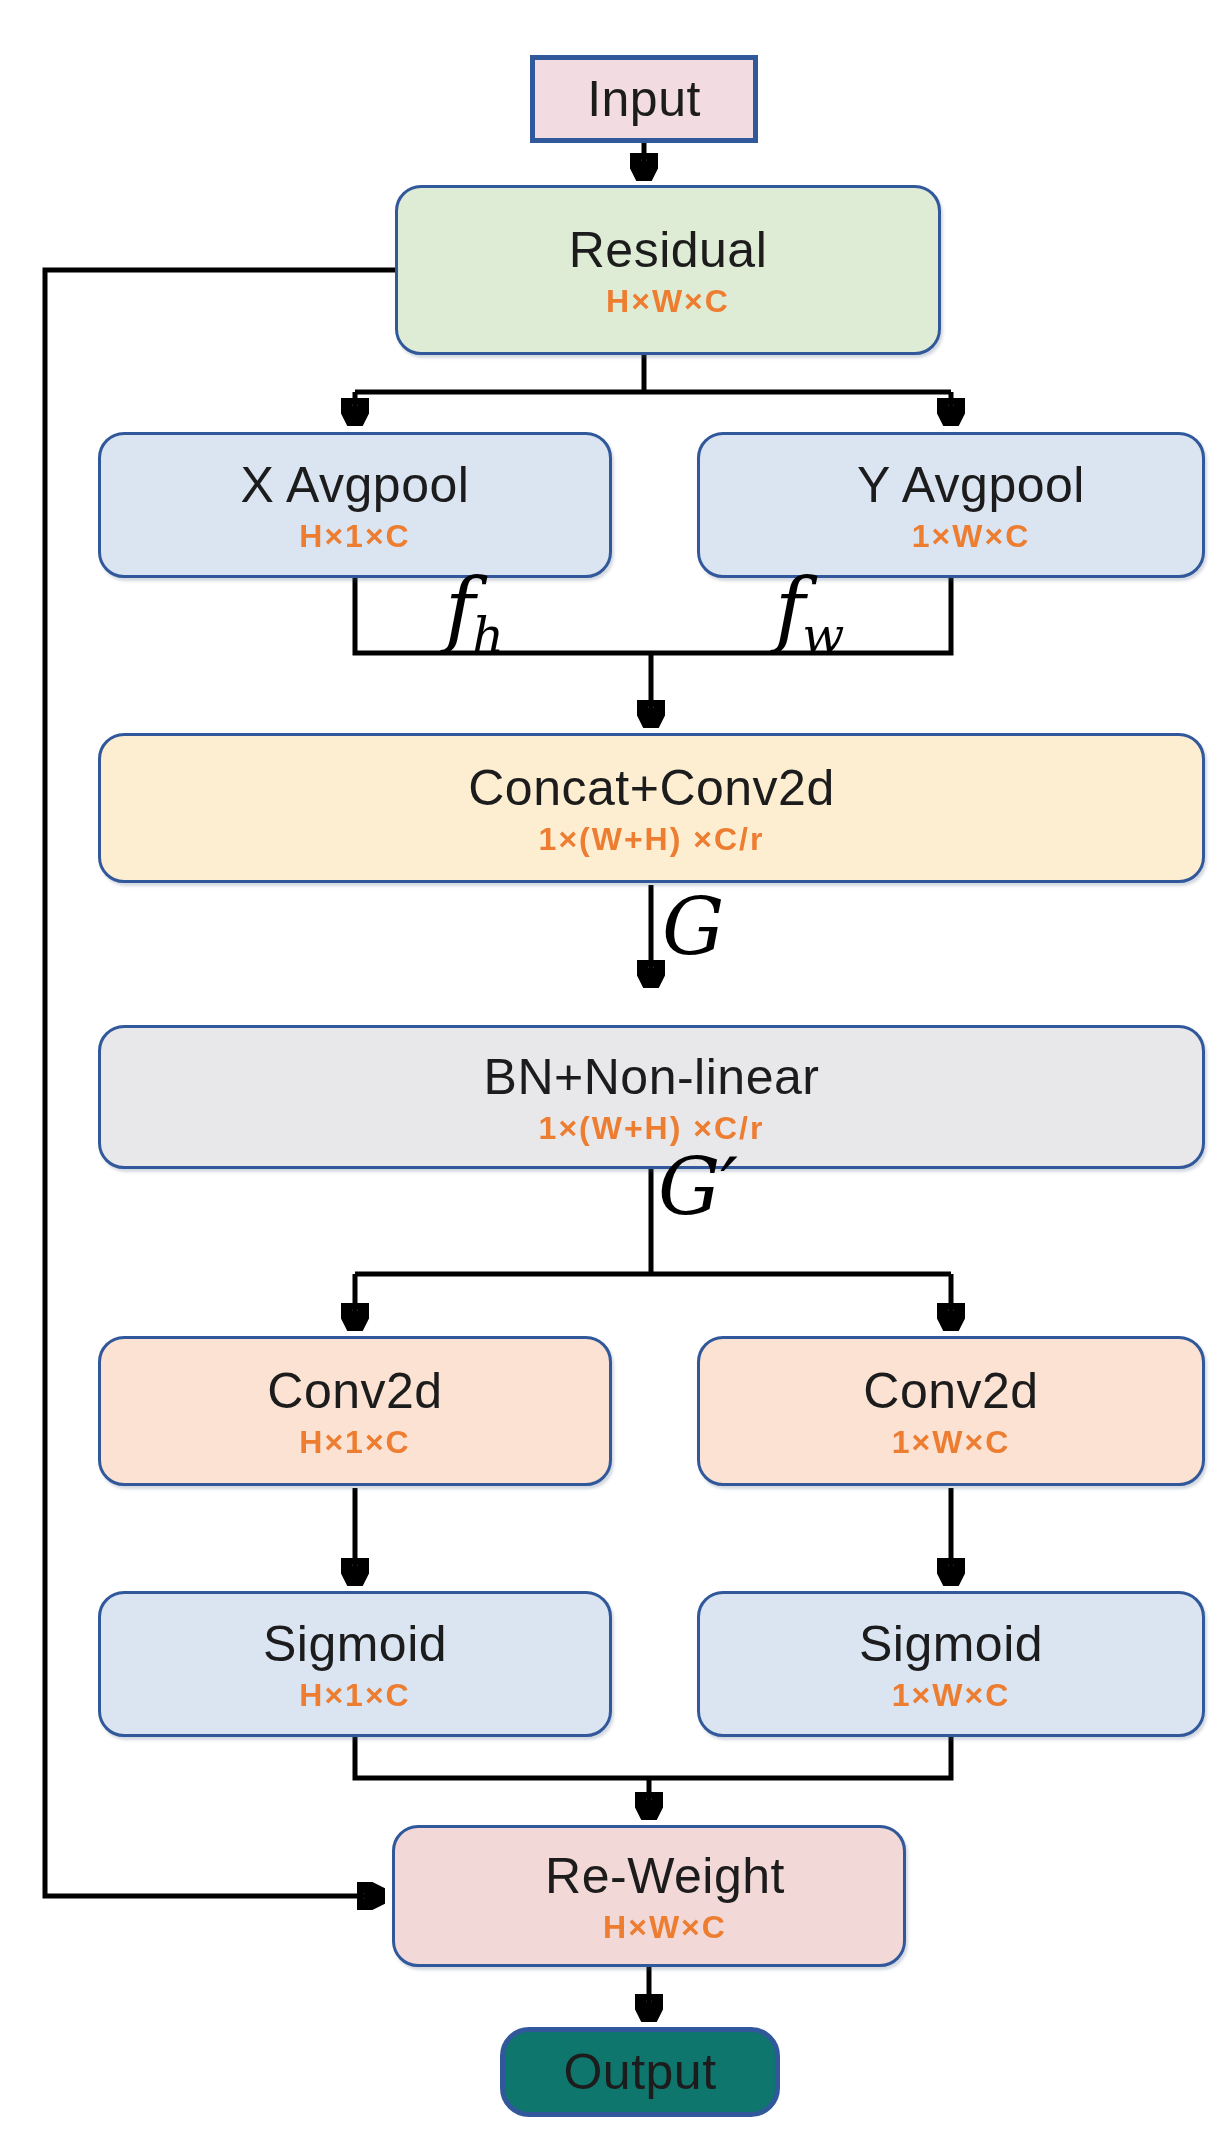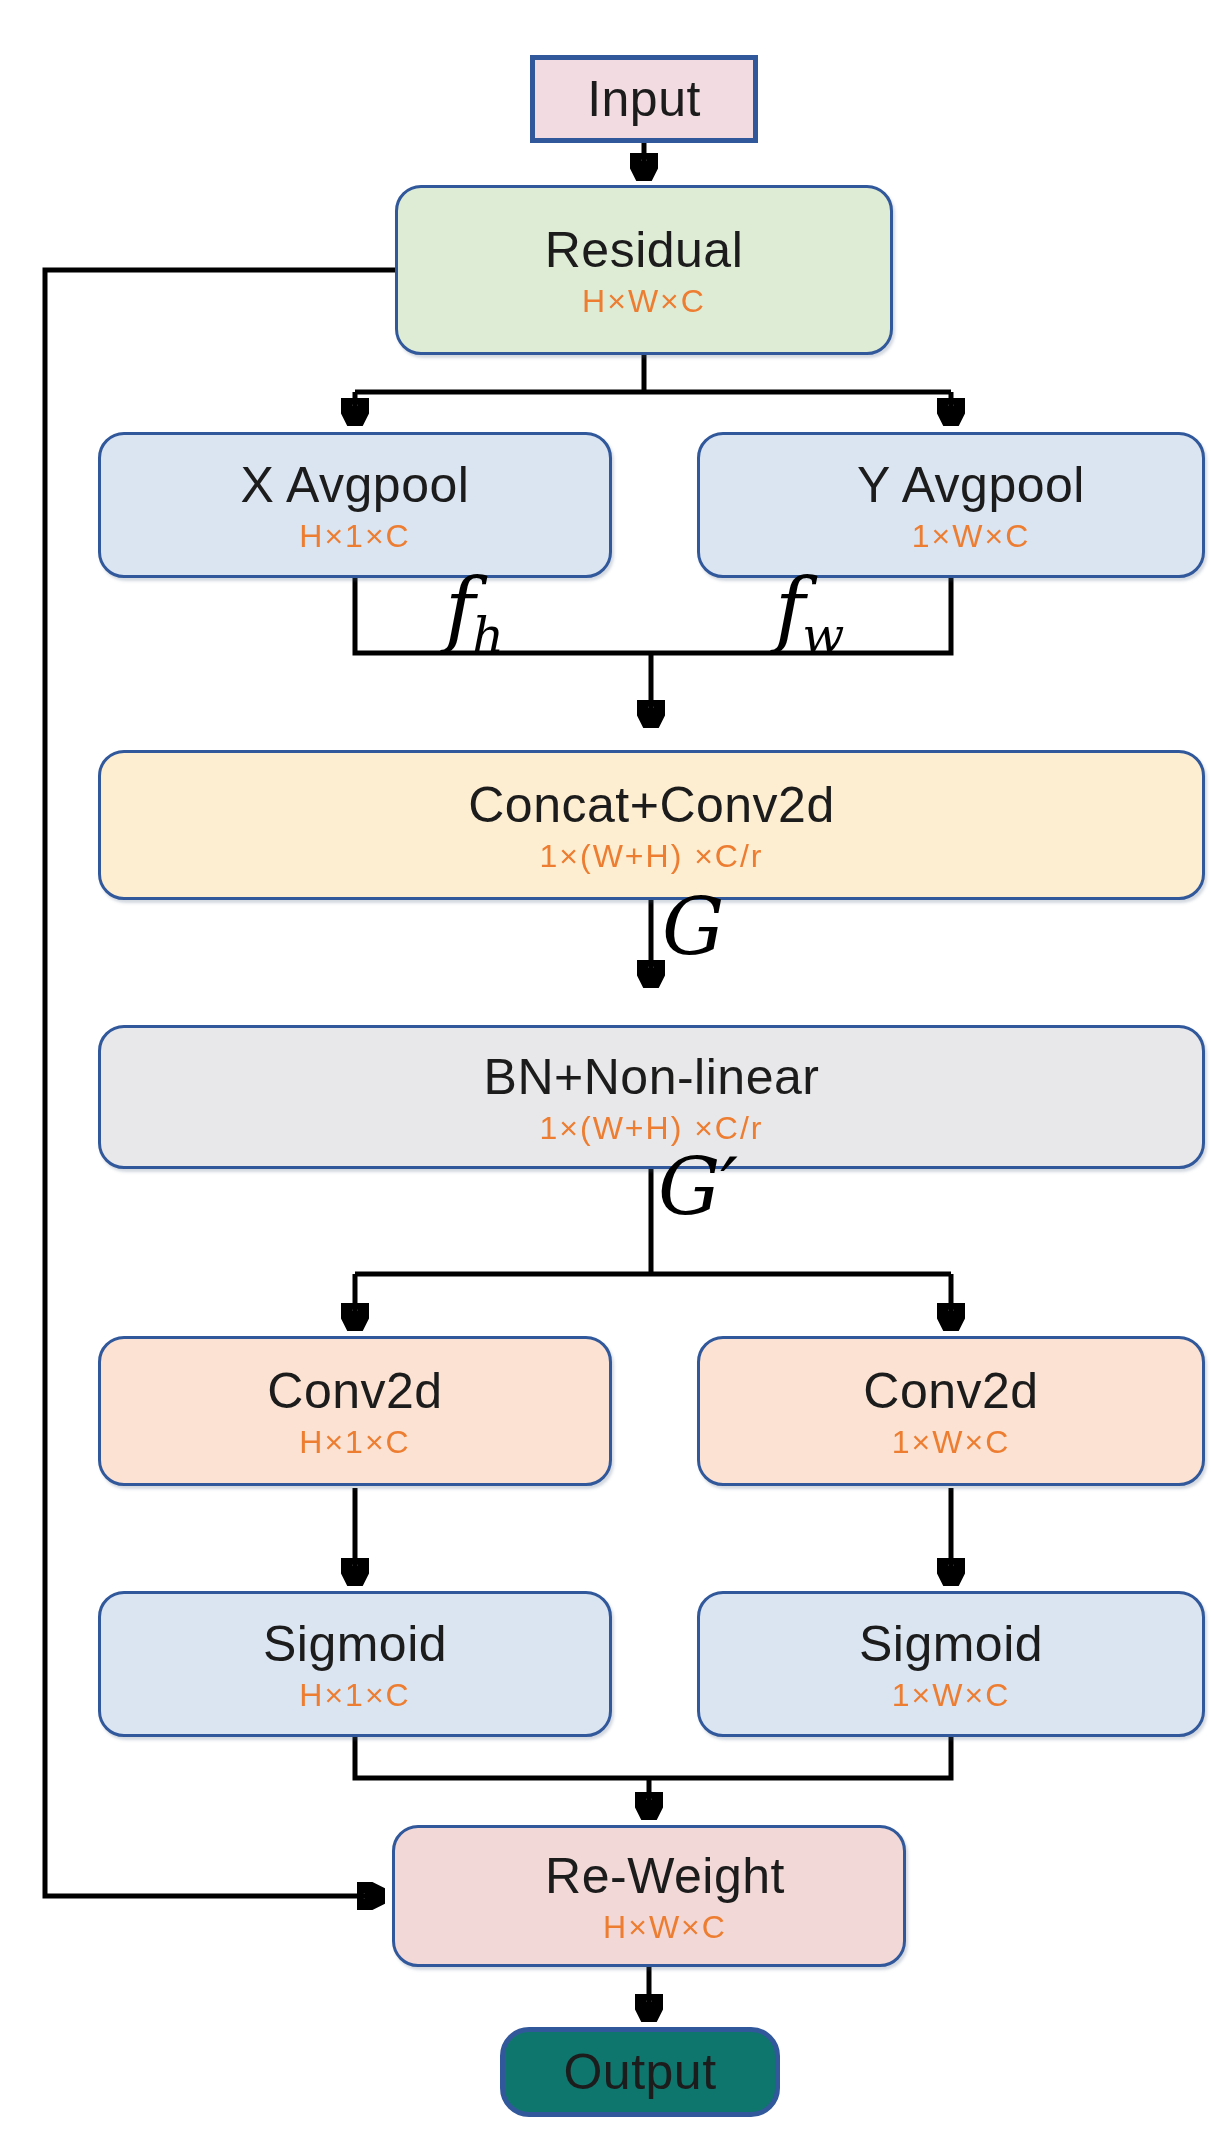--- a/index.html
+++ b/index.html
@@ -32,24 +32,25 @@
     color:#1c1c1c;
     letter-spacing:0.5px;
     white-space:nowrap;
   }
   .dims{
     font-size:32px;
     line-height:1;
     color:var(--orange,#ED7D31);
     letter-spacing:2px;
     white-space:nowrap;
+    font-weight:bold;
   }
   
   #n-input   {left:530px; top:35px;   width:228px;  height:88px;}
-  #n-residual{left:395px; top:185px;  width:498px;  height:170px;}
+  #n-residual{left:395px; top:185px;  width:546px;  height:170px;}
   #n-xavg    {left:98px;  top:432px;  width:514px;  height:146px;}
   #n-yavg    {left:697px; top:432px;  width:508px;  height:146px;padding-left:40px;}
   #n-concat  {left:98px;  top:733px;  width:1107px; height:150px;}
   #n-bn      {left:98px;  top:993px;  width:1107px; height:144px;}
   #n-conv-h  {left:98px;  top:1336px; width:514px;  height:150px;}
   #n-conv-w  {left:697px; top:1336px; width:508px;  height:150px;}
   #n-sig-h   {left:98px;  top:1591px; width:514px;  height:146px;}
   #n-sig-w   {left:697px; top:1591px; width:508px;  height:146px;}
   #n-reweight{left:392px; top:1825px; width:514px;  height:142px;}
   #n-output  {left:500px; top:2027px; width:280px;  height:90px;}
@@ -123,21 +124,21 @@
 
   <div class="node" id="n-yavg" style="background-color: rgb(219, 229, 242);">
     <span class="label">Y Avgpool</span>
     <span class="dims">1×W×C</span>
   </div>
 
   <div class="math" id="m-fh"><span>f</span><sub>h</sub></div>
 
   <div class="math" id="m-fw"><span>f</span><sub>w</sub></div>
 
-  <div class="node" id="n-concat" style="background-color: rgb(253, 238, 210); margin-top: 17px;">
+  <div class="node" id="n-concat" style="background-color: rgb(253, 238, 210);">
     <span class="label">Concat+Conv2d</span>
     <span class="dims">1×(W+H) ×C/r</span>
   </div>
 
   <div class="math" id="m-g"><span>G</span></div>
 
   <div class="node" id="n-bn" style="background-color: rgb(232, 232, 234); margin-top: 32px;">
     <span class="label">BN+Non-linear</span>
     <span class="dims">1×(W+H) ×C/r</span>
   </div>

